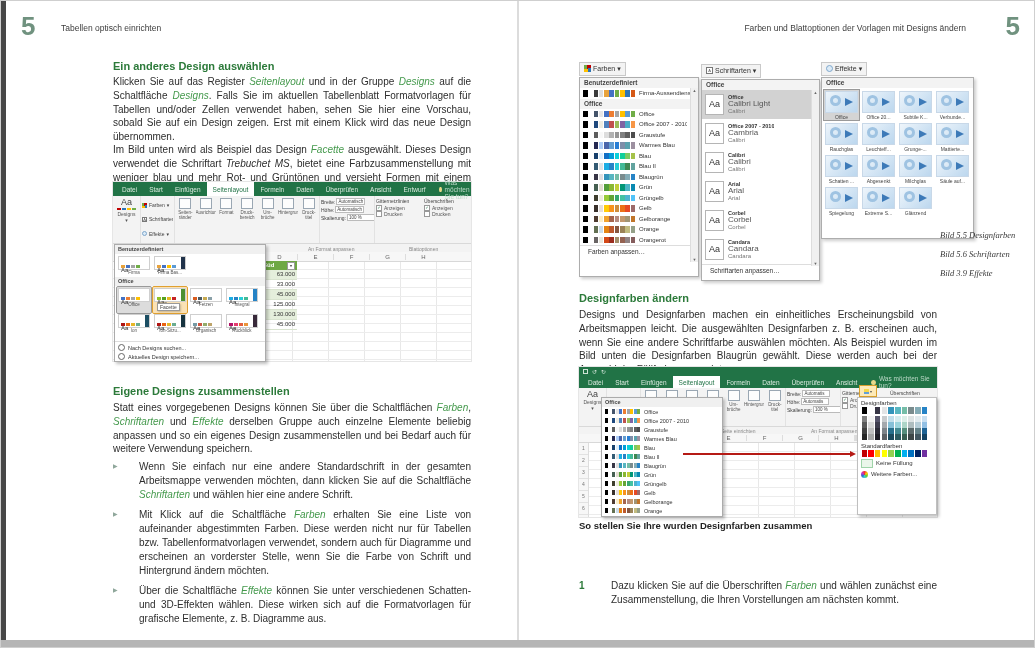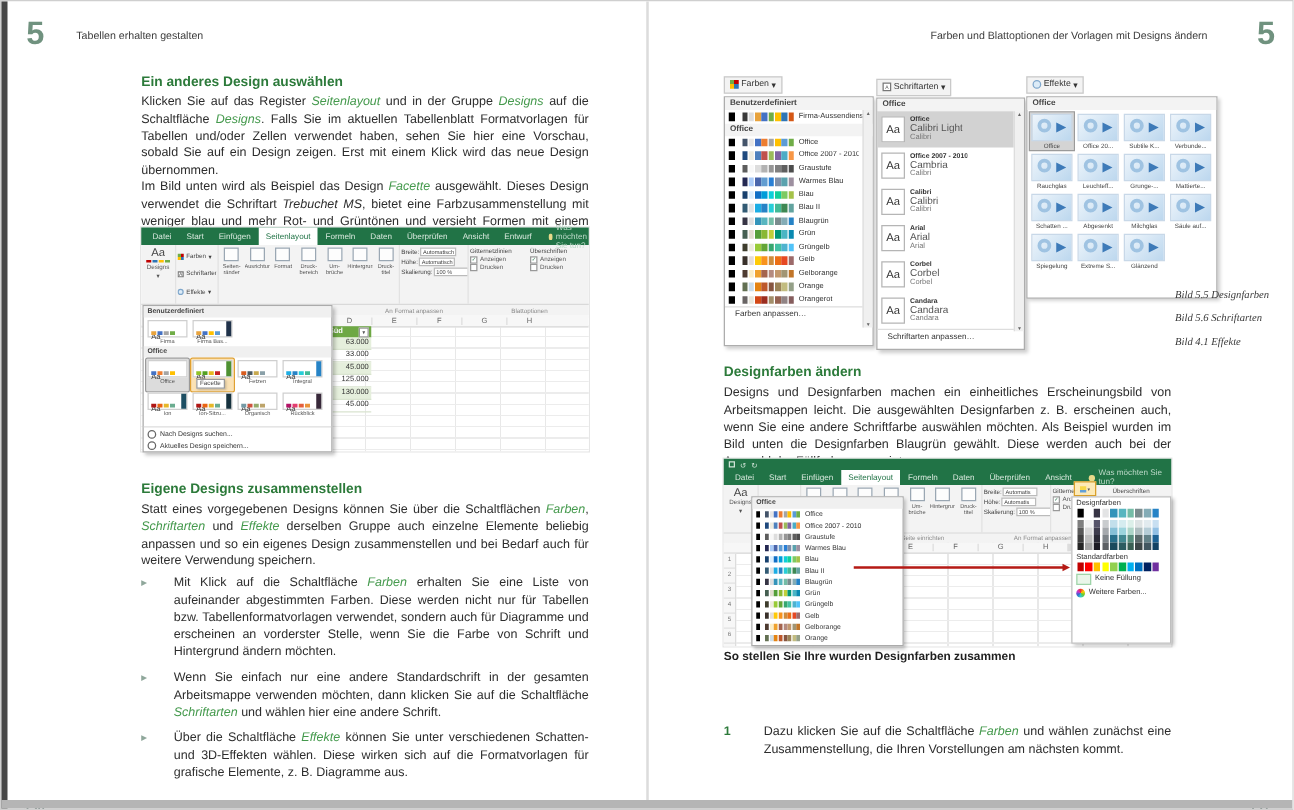--- a/index.html
+++ b/index.html
@@ -134,21 +134,21 @@
 </style>
 </head>
 <body>
 
 <div id="book">
   <div class="edge-l"></div>
   <div class="divider"></div>
 
   <section class="page" style="left:0;width:518px;">
     <div class="abs chapnum" style="left:20px;top:10px;">5</div>
-    <div class="abs runhead" style="left:60px;top:22px;">Tabellen erhalten gestalten</div>
+    <div class="abs runhead" style="left:60px;top:22px;">Tabellen optisch einrichten</div>
 
     <div class="abs h-green" style="left:112px;top:59px;">Ein anderes Design auswählen</div>
     <p class="abs body-p" style="left:112px;top:74px;width:358px;margin:0;"><span>Klicken Sie auf das Register </span><span class="gi">Seitenlayout</span><span> und in der Gruppe </span><span class="gi">Designs</span><span> auf die Schaltfläche </span><span class="gi">Designs</span><span>. Falls Sie im aktuellen Tabellenblatt Formatvorlagen für Tabellen und/oder Zellen verwendet haben, sehen Sie hier eine Vorschau, sobald Sie auf ein Design zeigen. Erst mit einem Klick wird das neue Design übernommen.</span></p>
     <p class="abs body-p" style="left:112px;top:142px;width:358px;margin:0;"><span>Im Bild unten wird als Beispiel das Design </span><span class="gi">Facette</span><span> ausgewählt. Dieses Design verwendet die Schriftart </span><span class="i">Trebuchet MS</span><span>, bietet eine Farbzusammenstellung mit weniger blau und mehr Rot- und Grüntönen und versieht Formen mit einem dunkleren Rand.</span></p>
 
 
     <figure class="xl" style="left:112px;top:181px;width:358px;height:179px;margin:0;">
       <div class="xl-tabs">
         <div style="display:flex;">
 
@@ -433,26 +433,26 @@
       </div>
     </figure>
 
     <div class="abs h-green" style="left:112px;top:384px;">Eigene Designs zusammenstellen</div>
     <p class="abs body-p" style="left:112px;top:400px;width:358px;margin:0;"><span>Statt eines vorgegebenen Designs können Sie über die Schaltflächen </span><span class="gi">Farben</span><span>, </span><span class="gi">Schriftarten</span><span> und </span><span class="gi">Effekte</span><span> derselben Gruppe auch einzelne Elemente beliebig anpassen und so ein eigenes Design zusammenstellen und bei Bedarf auch für weitere Verwendung speichern.</span></p>
 
     <div class="abs" style="left:112px;top:459px;width:358px;">
 
         <div class="bullet">
           <span class="bmark">▶</span>
-          <span class="btext"><span>Mit Klick auf die Schaltfläche </span><span class="gi">Farben</span><span> erhalten Sie eine Liste von aufeinander abgestimmten Farben. Diese werden nicht nur für Tabellen bzw. Tabellenformatvorlagen verwendet, sondern auch für Diagramme und erscheinen an vorderster Stelle, wenn Sie die Farbe von Schrift und Hintergrund ändern möchten.</span></span>
+          <span class="btext"><span>Wenn Sie einfach nur eine andere Standardschrift in der gesamten Arbeitsmappe verwenden möchten, dann klicken Sie auf die Schaltfläche </span><span class="gi">Schriftarten</span><span> und wählen hier eine andere Schrift.</span></span>
         </div>
 
         <div class="bullet">
           <span class="bmark">▶</span>
-          <span class="btext"><span>Wenn Sie einfach nur eine andere Standardschrift in der gesamten Arbeitsmappe verwenden möchten, dann klicken Sie auf die Schaltfläche </span><span class="gi">Schriftarten</span><span> und wählen hier eine andere Schrift.</span></span>
+          <span class="btext"><span>Mit Klick auf die Schaltfläche </span><span class="gi">Farben</span><span> erhalten Sie eine Liste von aufeinander abgestimmten Farben. Diese werden nicht nur für Tabellen bzw. Tabellenformatvorlagen verwendet, sondern auch für Diagramme und erscheinen an vorderster Stelle, wenn Sie die Farbe von Schrift und Hintergrund ändern möchten.</span></span>
         </div>
 
         <div class="bullet">
           <span class="bmark">▶</span>
           <span class="btext"><span>Über die Schaltfläche </span><span class="gi">Effekte</span><span> können Sie unter verschiedenen Schatten- und 3D-Effekten wählen. Diese wirken sich auf die Formatvorlagen für grafische Elemente, z. B. Diagramme aus.</span></span>
         </div>
       </div>
 
     <div class="abs pagenum" style="left:18px;top:618px;">120</div>
   </section>
@@ -903,21 +903,21 @@
                 <span class="fx-arr"></span>
               </div>
               <div class="fxn">Glänzend</div>
             </div>
           </div>
       </div>
     </div>
 
     <div class="abs note" style="left:421px;top:228px;width:92px;">Bild 5.5 Designfarben</div>
     <div class="abs note" style="left:421px;top:247px;width:92px;">Bild 5.6 Schriftarten</div>
-    <div class="abs note" style="left:421px;top:266px;width:92px;">Bild 4.1 Effekte</div>
+    <div class="abs note" style="left:421px;top:266px;width:92px;">Bild 3.9 Effekte</div>
 
     <div class="abs h-green" style="left:60px;top:291px;">Designfarben ändern</div>
     <p class="abs body-p" style="left:60px;top:307px;width:358px;margin:0;">Designs und Designfarben machen ein einheitliches Erscheinungsbild von Arbeitsmappen leicht. Die ausgewählten Designfarben z. B. erscheinen auch, wenn Sie eine andere Schriftfarbe auswählen möchten. Als Beispiel wurden im Bild unten die Designfarben Blaugrün gewählt. Diese werden auch bei der Auswahl der Füllfarbe angezeigt.</p>
 
     <figure class="xl" style="left:60px;top:366px;width:358px;height:150px;margin:0;">
       <div class="xl-title">
         <span class="ti"></span>
         <span style="color:#cfe3d6;font-size:6px;">↺</span>
         <span style="color:#cfe3d6;font-size:6px;">↻</span>
       </div>
@@ -1348,19 +1348,19 @@
           <span class="wheel"></span>
           <span>Weitere Farben...</span>
         </div>
       </div>
     </figure>
 
 
     <div class="abs h-sub" style="left:60px;top:519px;">So stellen Sie Ihre wurden Designfarben zusammen</div>
 
     <div class="abs stepnum" style="left:60px;top:579px;">1</div>
-    <p class="abs body-p" style="left:92px;top:578px;width:326px;margin:0;"><span>Dazu klicken Sie auf die Schaltfläche </span><span class="gi">Farben</span><span> und wählen zunächst eine Zusammenstellung, die Ihren Vorstellungen am nächsten kommt.</span></p>
+    <p class="abs body-p" style="left:92px;top:578px;width:326px;margin:0;"><span>Dazu klicken Sie auf die Überschriften </span><span class="gi">Farben</span><span> und wählen zunächst eine Zusammenstellung, die Ihren Vorstellungen am nächsten kommt.</span></p>
 
     <div class="abs pagenum" style="right:20px;top:618px;">121</div>
   </section>
 
   <div class="edge-b"></div>
 </div>
 
 </body></html>

